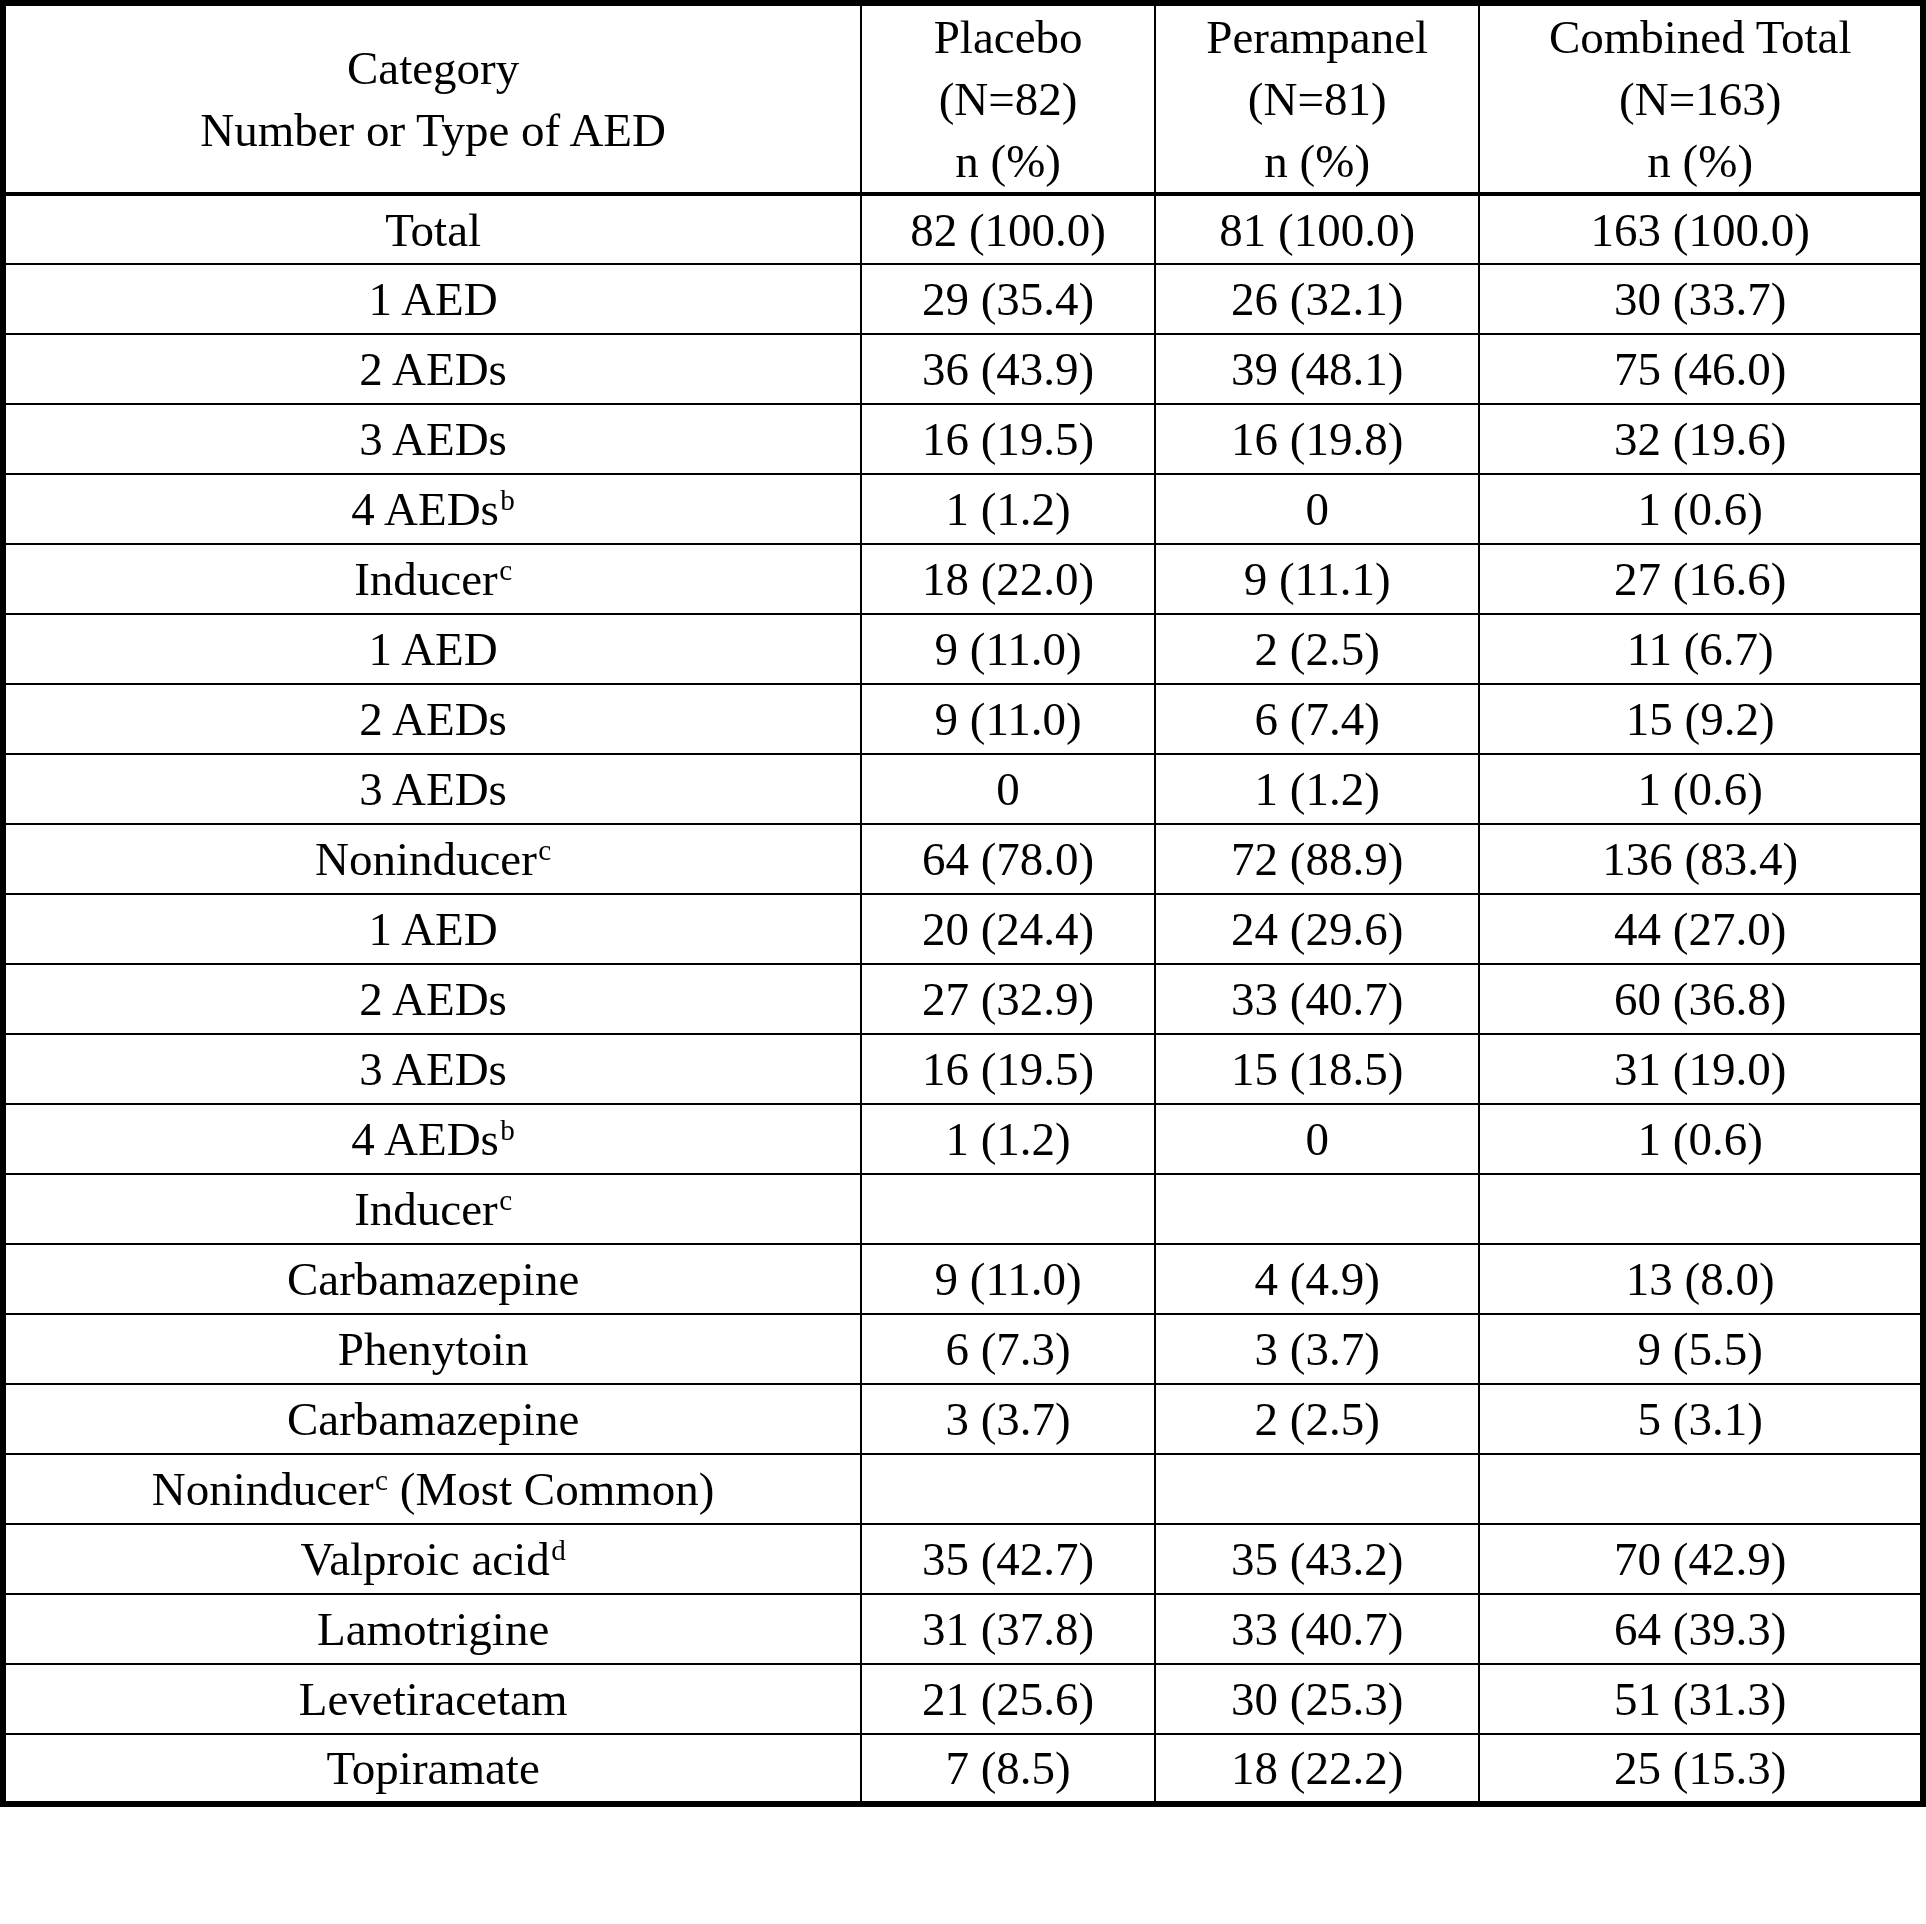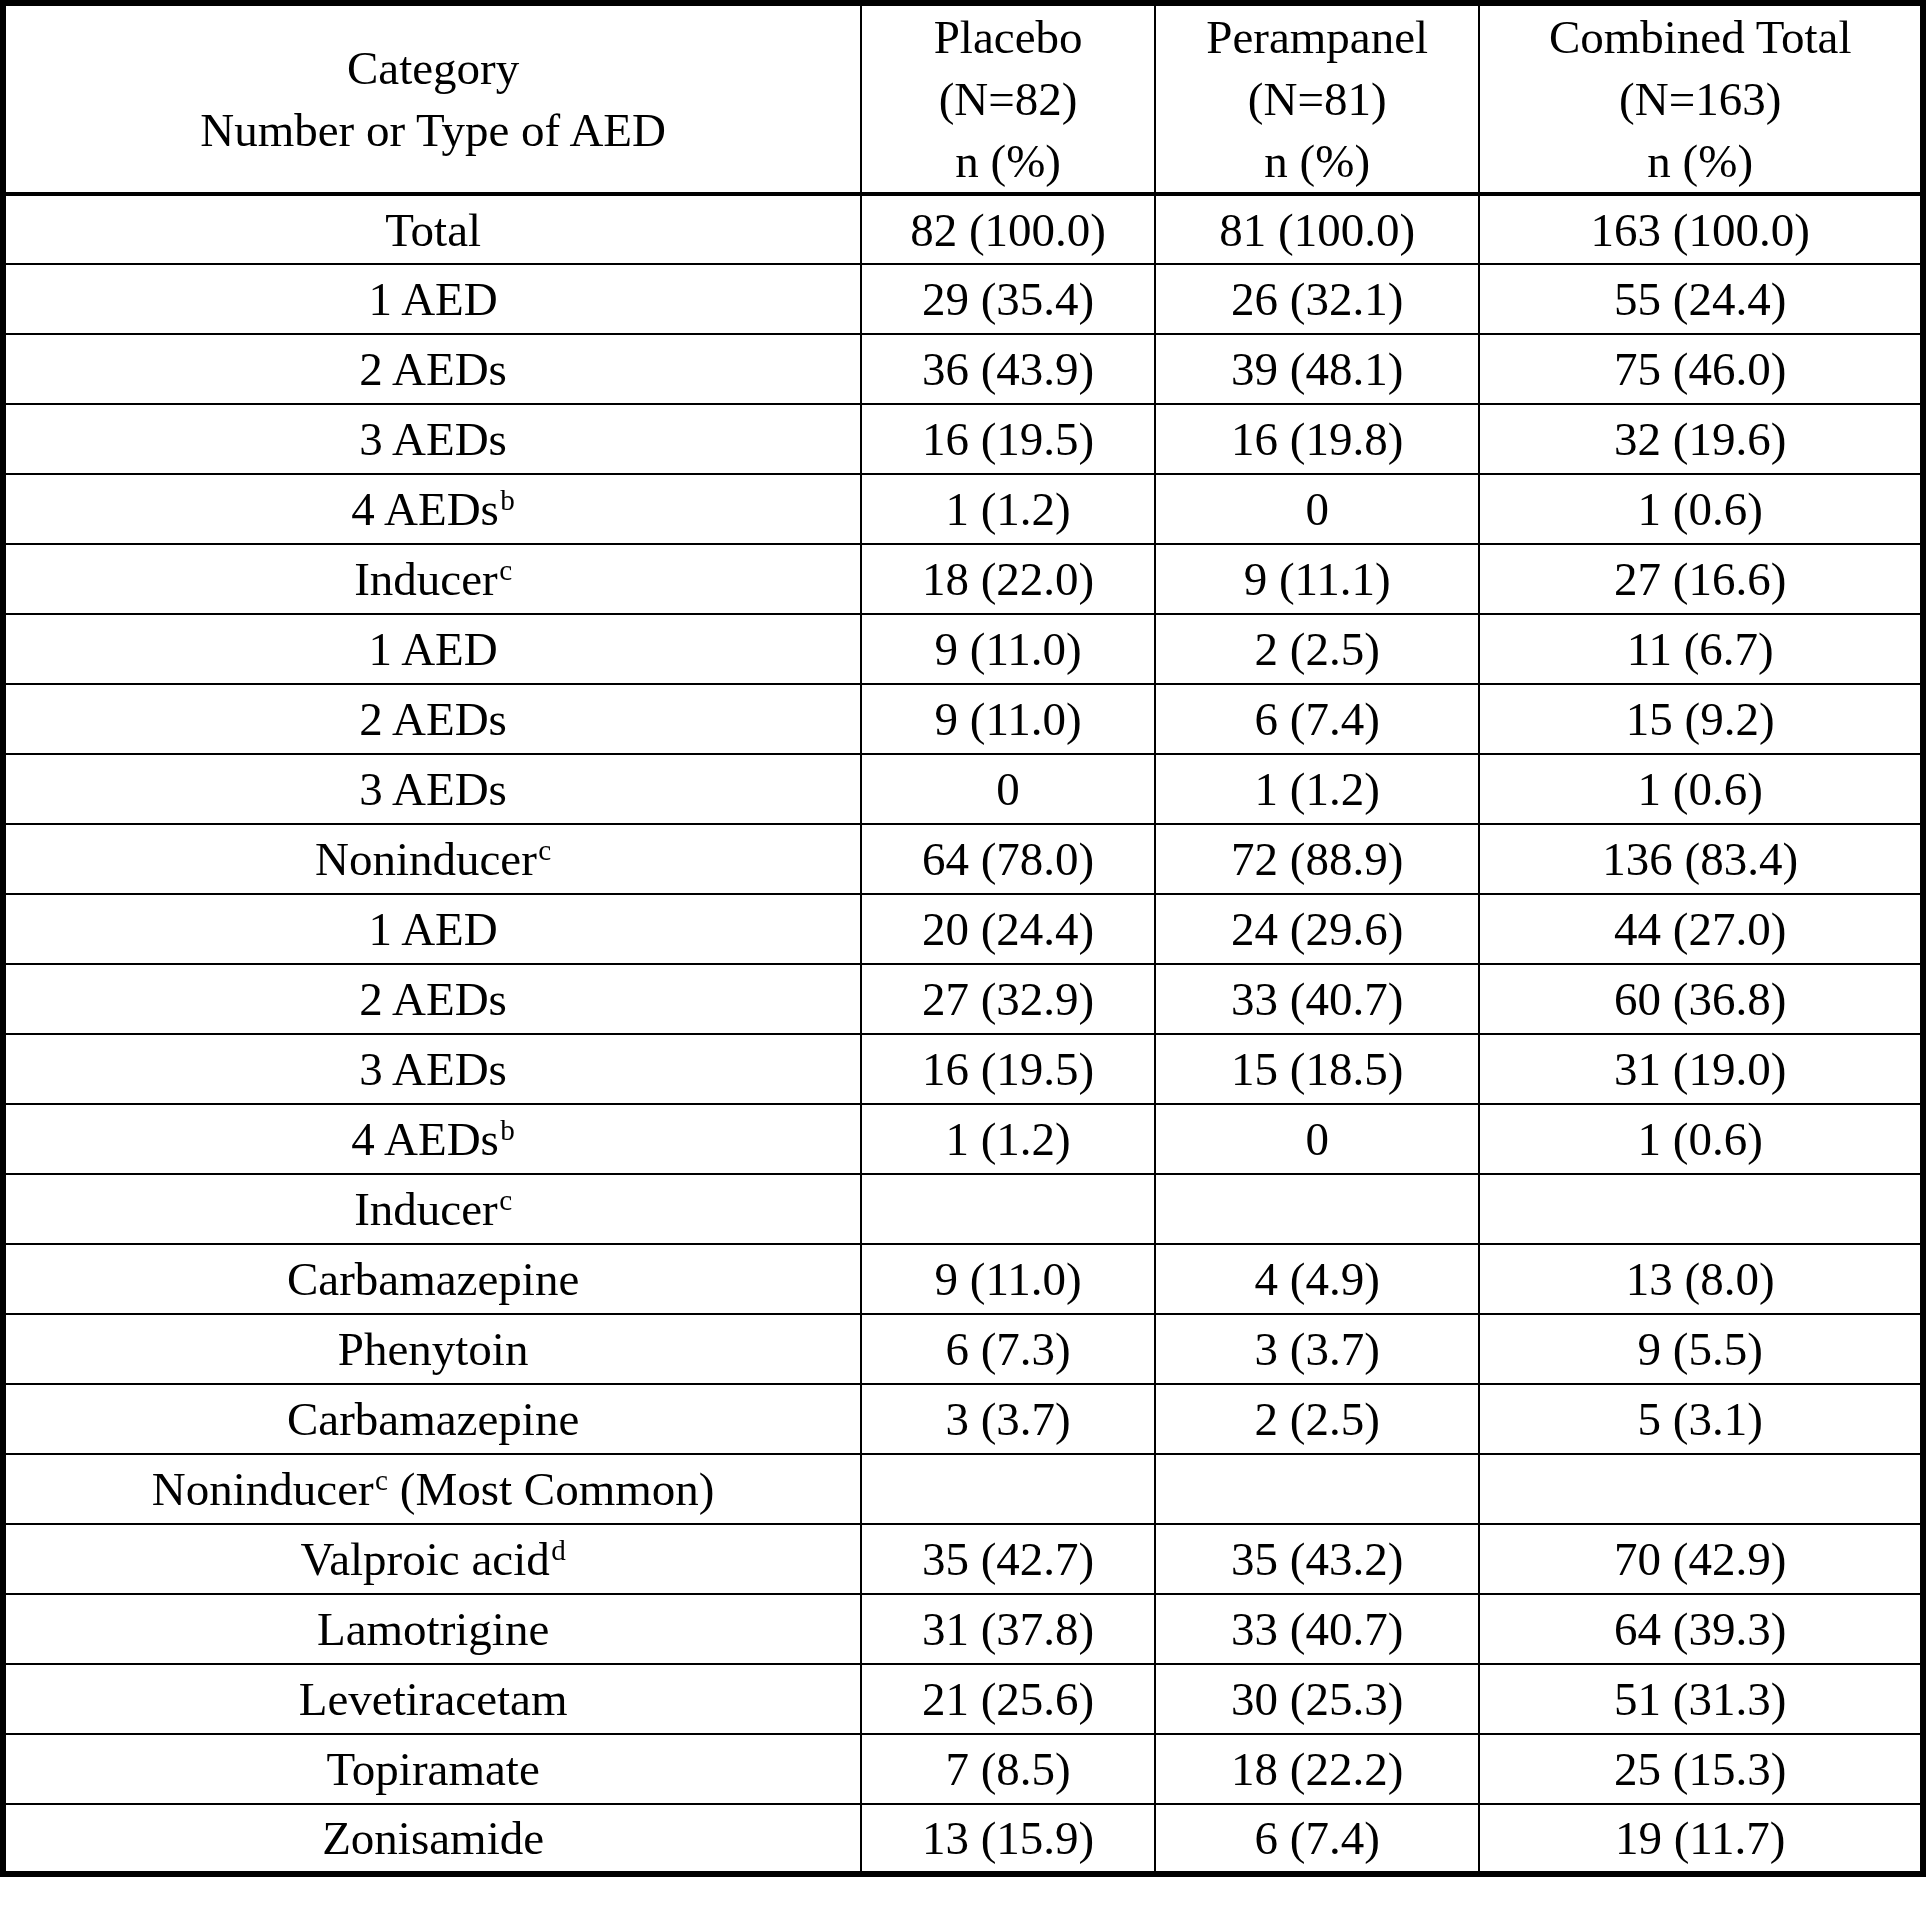--- a/index.html
+++ b/index.html
@@ -90,21 +90,21 @@
       <tr class="bold">
         <td><span>Total</span></td>
         <td>82 (100.0)</td>
         <td>81 (100.0)</td>
         <td>163 (100.0)</td>
       </tr>
       <tr>
         <td><span>1 AED</span></td>
         <td>29 (35.4)</td>
         <td>26 (32.1)</td>
-        <td>55 (24.4)</td>
+        <td>30 (33.7)</td>
       </tr>
       <tr>
         <td><span>2 AEDs</span></td>
         <td>36 (43.9)</td>
         <td>39 (48.1)</td>
         <td>75 (46.0)</td>
       </tr>
       <tr>
         <td><span>3 AEDs</span></td>
         <td>16 (19.5)</td>
@@ -217,22 +217,16 @@
         <td><span>Levetiracetam</span></td>
         <td>21 (25.6)</td>
         <td>30 (25.3)</td>
         <td>51 (31.3)</td>
       </tr>
       <tr>
         <td><span>Topiramate</span></td>
         <td>7 (8.5)</td>
         <td>18 (22.2)</td>
         <td>25 (15.3)</td>
-      </tr>
-      <tr>
-        <td><span>Zonisamide</span></td>
-        <td>13 (15.9)</td>
-        <td>6 (7.4)</td>
-        <td>19 (11.7)</td>
       </tr>
     </tbody>
 </table>
 
 
 </body></html>

